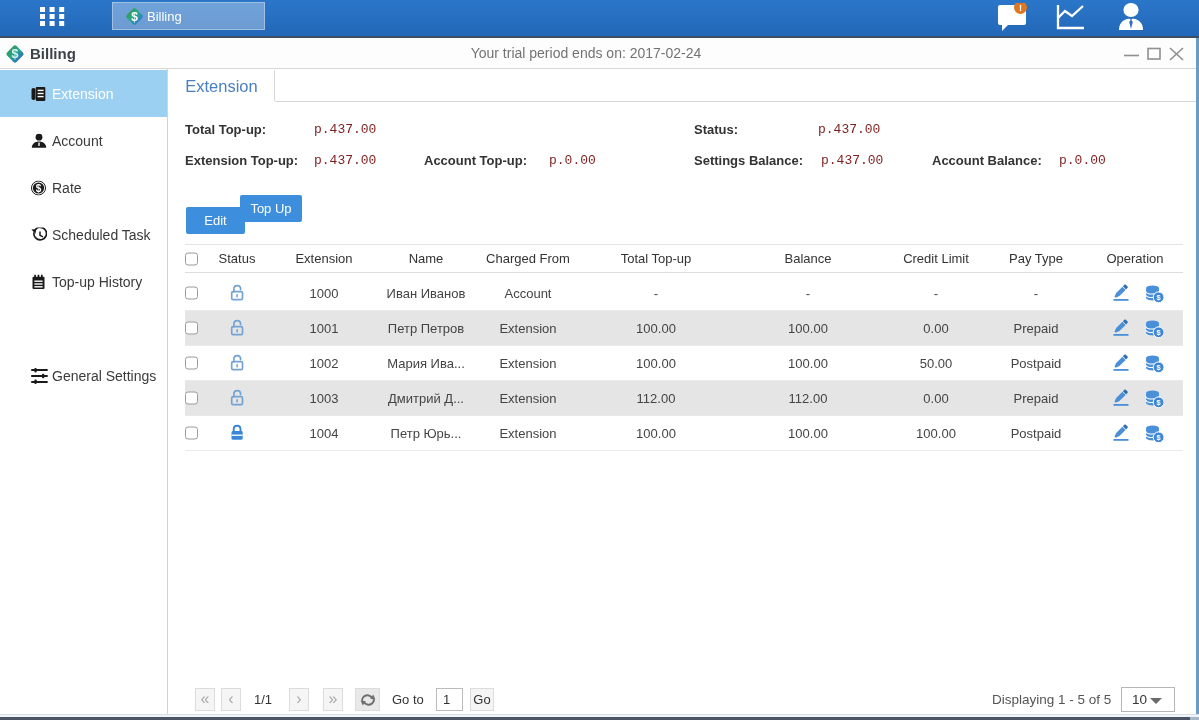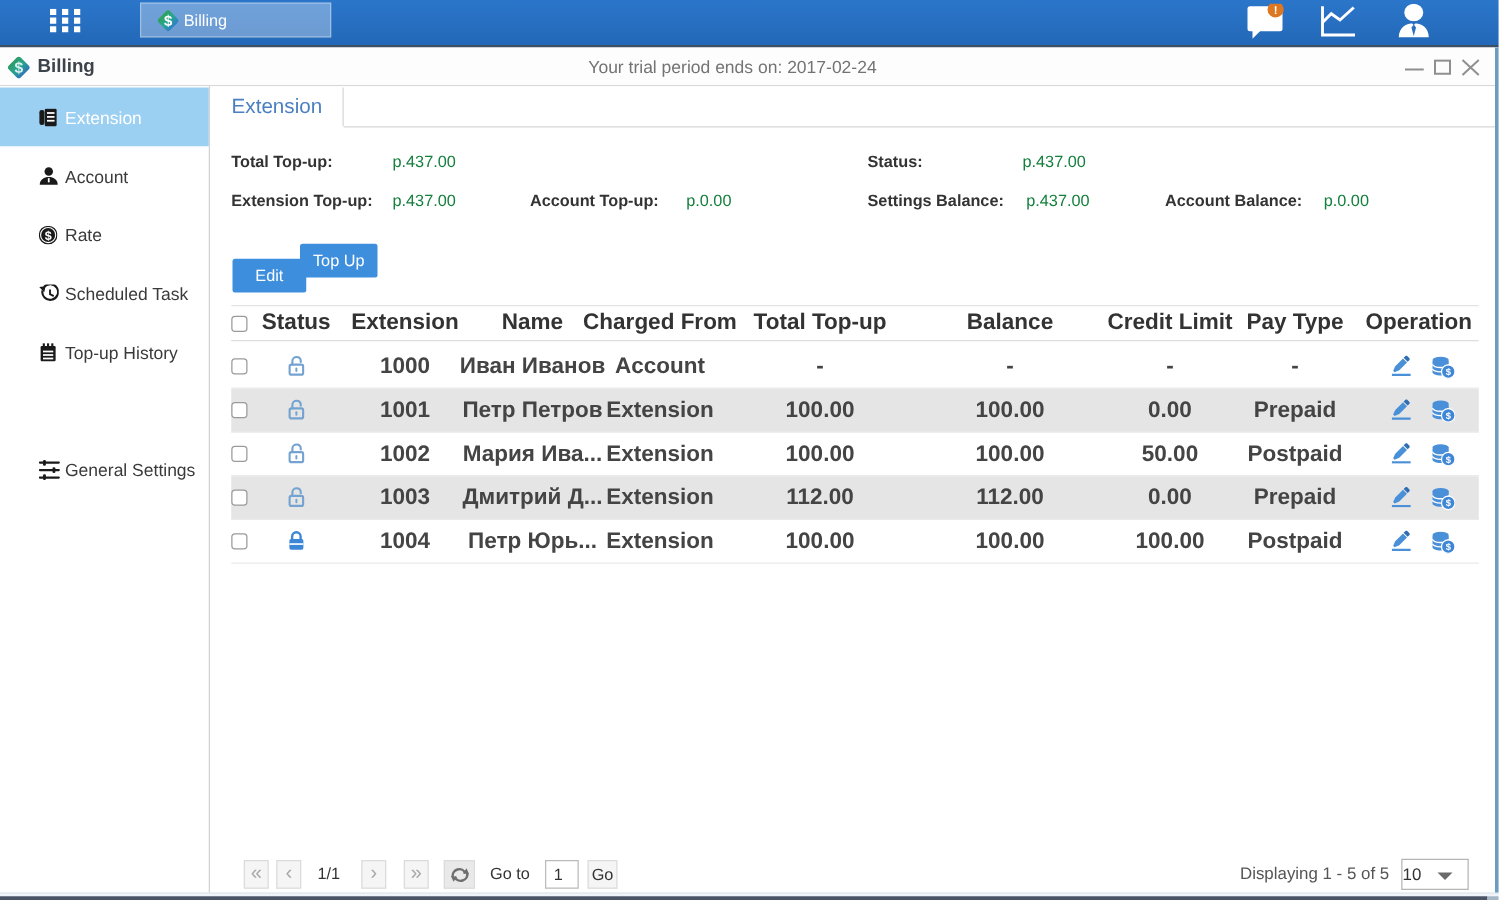--- a/index.html
+++ b/index.html
@@ -30,48 +30,48 @@
 
 #content { position:absolute; left:169px; top:69px; width:1027px; height:645px; background:#fff; }
 
 #tab { position:absolute; left:0; top:1px; width:106px; height:31px;
   border-right:1px solid #d8d8d8; background:#fff; }
 #tab span { position:absolute; left:50%; top:50%; transform:translate(-50%,-50%);
   color:#4a80c0; font-size:16.5px; }
 #tabline { position:absolute; left:106px; top:32px; width:921px; height:1px; background:#d8d8d8; }
 
 .hl { position:absolute; transform:translateY(-50%); font-size:13px; font-weight:bold; color:#333; white-space:nowrap; }
-.hv { position:absolute; transform:translateY(-50%); font-size:13px; color:#15803d; white-space:nowrap; }
+.hv { position:absolute; transform:translateY(-50%); font-size:13px; color:#7f1d1d; white-space:nowrap;font-family:Liberation Mono, monospace; }
 
 .btn { position:absolute; background:#3e8ede; color:#fff; font-size:13px;
   border-radius:2px; text-align:center; line-height:27px; height:27px; }
 
 #tbl { position:absolute; left:16px; top:175px; width:998px; }
 .trow { position:absolute; left:0; width:998px; height:35px; border-bottom:1px solid #eaeaea; }
 .trow.alt { background:#e5e5e5; }
 .thead { position:absolute; left:0; top:0; width:998px; height:29px;
   border-top:1px solid #e3e3e3; border-bottom:1px solid #dddddd; }
-.cc { position:absolute; top:50%; transform:translate(-50%,-50%); font-size:18px; color:#444; white-space:nowrap;font-weight:bold; }
+.cc { position:absolute; top:50%; transform:translate(-50%,-50%); font-size:13px; color:#444; white-space:nowrap; }
 .thead .cc { color:#333; top:48%; }
 .cb { position:absolute; left:0px; top:50%; transform:translateY(-50%);
   width:13px; height:13px; border:1px solid #9a9a9a; border-radius:3px; background:#fff; }
 
 .c1{left:52px}.c2{left:139px}.c3{left:241px}.c4{left:343px}.c5{left:471px}
 .c6{left:623px}.c7{left:751px}.c8{left:851px}
 .cop { position:absolute; left:928px; top:50%; transform:translateY(-50%); width:52px; height:20px; }
 .pbtn { position:absolute; top:619px; height:23px; background:#f5f5f5;
   border:1px solid #dcdcdc; color:#aaa; text-align:center; }
 .pbtn .ch { font-size:16px; line-height:20px; color:#a8a8a8; }
 .ptext { position:absolute; transform:translateY(-50%); font-size:13px; color:#333; white-space:nowrap;text-align:center; }
 #goin { position:absolute; left:267px; top:619px; width:27px; height:23px;
   border:1px solid #bbb; font-family:"Liberation Sans",sans-serif; font-size:13px;
   padding-left:6px; color:#333; outline:none; }
 #ddown { position:absolute; left:952px; top:618px; width:54px; height:25px;
   border:1px solid #b5b5b5; background:#fff; font-size:13.5px; color:#333;
-  line-height:23px; }
+  line-height:23px; padding-left:10px; }
 #ddtri { position:absolute; right:12px; top:10px; width:0; height:0;
   border-left:6px solid transparent; border-right:6px solid transparent;
   border-top:6px solid #6a6a6a; }
 
 #botline { position:absolute; left:0; top:714px; width:1199px; height:1px; background:#d5dfe8; }
 #botlight { position:absolute; left:0; top:715px; width:1199px; height:2px; background:#eef4f9; }
 #botbar { position:absolute; left:0; top:717px; width:1190px; height:3px; background:#4a5464; }
 #botcorner { position:absolute; left:1190px; top:717px; width:9px; height:3px; background:#a5b7c6; }
 #rightedge { position:absolute; left:1196px; top:38px; width:3px; height:676px; background:#6e9cc0; }
 </style>

